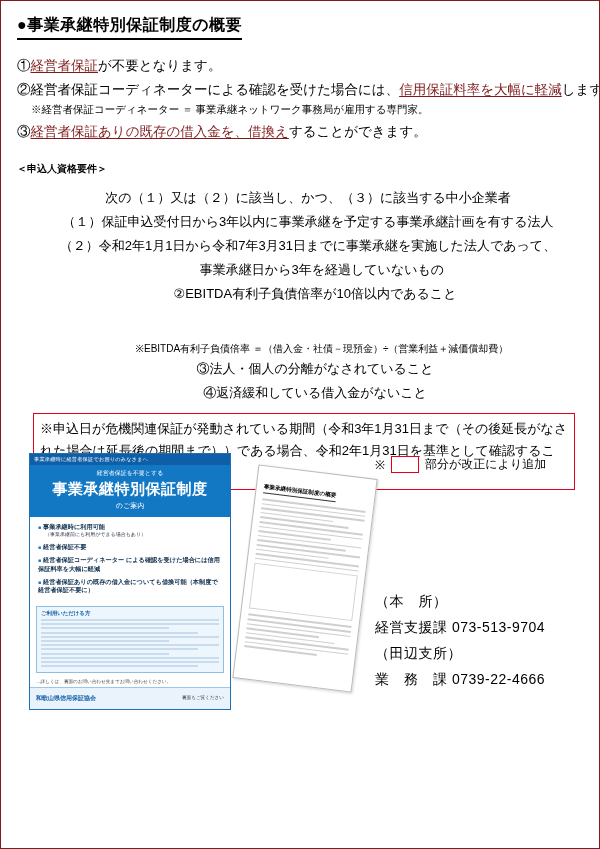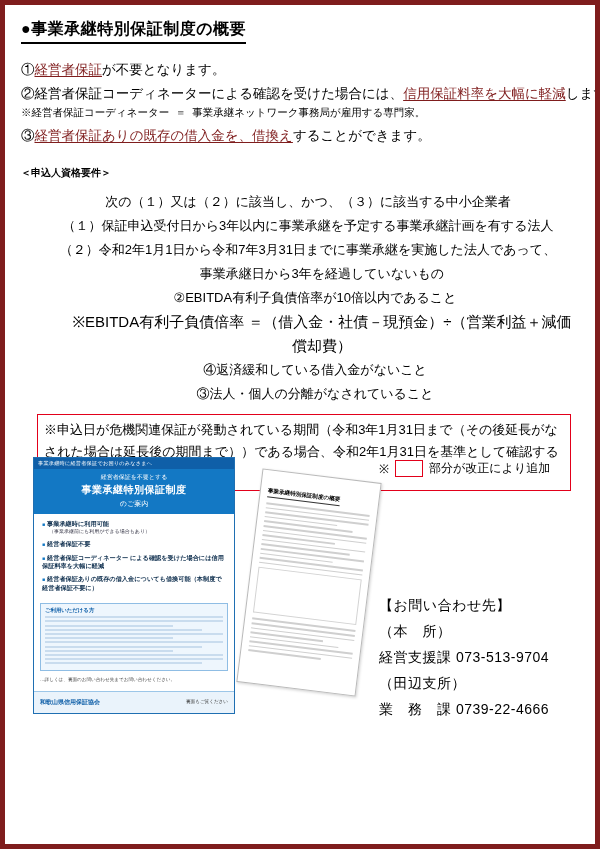--- a/index.html
+++ b/index.html
@@ -10,21 +10,21 @@
   body {
     font-family: "Liberation Sans", sans-serif;
     color: #000000;
   }
   .page {
     position: relative;
     width: 600px;
     height: 849px;
     background: #ffffff;
     overflow: hidden;
-    border: 5px solid #7f1d1d;
+    border: 1px solid #7f1d1d;
     box-sizing: border-box;
   }
   .content {
     padding: 14px 16px 0 16px;
   }
 
   
   .title-row {
     display: flex;
     align-items: baseline;
@@ -47,46 +47,47 @@
   .line {
     white-space: nowrap;
   }
   .u-blue {
     color: #7f1d1d;
     text-decoration: underline;
     text-underline-offset: 2px;
   }
   .note {
     font-size: 10.5px;
+    margin-left: 14px;
     margin-top: 1px;
     margin-bottom: 2px;
     line-height: 1.5;
     color: #000;
-    font-family: Liberation Mono, monospace;
   }
 
   
   .sec-head {
     margin-top: 18px;
     font-size: 10px;
     font-weight: bold;
   }
 
   .body-block {
     margin-top: 10px;
     font-size: 13px;
     line-height: 1.85;
     text-align: center;
   }
   .indent1 { margin-left: 16px; }
   .indent2 { margin-left: 30px; }
   .indent3 { margin-left: 44px; }
   .small-note {
-    font-size: 15px;
+    font-size: 10px;
     line-height: 1.6;
+    margin-top: 35px;
   }
 
   
   .red-box {
     margin: 8px 8px 0 16px;
     border: 1.5px solid #e2001a;
     padding: 4px 6px 5px 6px;
     font-size: 13px;
     line-height: 1.7;
   }
@@ -128,21 +129,21 @@
     padding: 2px 4px;
     letter-spacing: .2px;
   }
   .lf-head {
     background: #1378c4;
     color: #ffffff;
     text-align: center;
     padding: 4px 2px 6px 2px;
   }
   .lf-head .l1 { font-size: 6px; }
-  .lf-head .l2 { font-size: 10px; font-weight: bold; letter-spacing: .5px; margin-top: 2px;}
+  .lf-head .l2 { font-size: 15px; font-weight: bold; letter-spacing: .5px; margin-top: 2px;}
   .lf-head .l3 { font-size: 7px; margin-top: 2px;}
   .lf-body {
     padding: 6px 8px 4px 8px;
     color: #10304f;
   }
   .lf-item { margin-bottom: 5px; }
   .lf-item .t { font-size: 6.2px; font-weight: bold; }
   .lf-item .t::before {
     content: "■";
     color: #1378c4;
@@ -269,22 +270,22 @@
 
     <div class="sec-head">＜申込人資格要件＞</div>
 
     <div class="body-block">
       <div class="indent1">次の（１）又は（２）に該当し、かつ、（３）に該当する中小企業者</div>
       <div class="indent1">（１）保証申込受付日から3年以内に事業承継を予定する事業承継計画を有する法人</div>
       <div class="indent1">（２）令和2年1月1日から令和7年3月31日までに事業承継を実施した法人であって、</div>
       <div class="indent3">事業承継日から3年を経過していないもの</div>
       <div class="indent2">②EBITDA有利子負債倍率が10倍以内であること</div>
       <div class="indent3 small-note">※EBITDA有利子負債倍率 ＝（借入金・社債－現預金）÷（営業利益＋減価償却費）</div>
+      <div class="indent2">③法人・個人の分離がなされていること</div>
       <div class="indent2">④返済緩和している借入金がないこと</div>
-      <div class="indent2">③法人・個人の分離がなされていること</div>
     </div>
 
     <div class="red-box">
       <span>※申込日が危機関連保証が発動されている期間（令和3年1月31日まで（その後延長がなされた場合は延長後の期間まで））である場合、令和2年1月31日を基準として確認することも可能。</span>
     </div>
   </div>
 
   <div class="legend-row">
     <span>※</span>
     <span class="legend-box"></span>
@@ -362,19 +363,18 @@
         <span></span>
         <span></span>
         <span></span>
       <span></span>
         <span></span>
         <span></span>
     </div>
   </div>
 
   <div class="contact">
-    <div class="hd row">【お問い合わせ先】</div>
     <div class="row">（本　所）</div>
     <div class="row">経営支援課 073-513-9704</div>
     <div class="row">（田辺支所）</div>
     <div class="row">業　務　課 0739-22-4666</div>
   </div>
 </div>
 
 </body></html>

